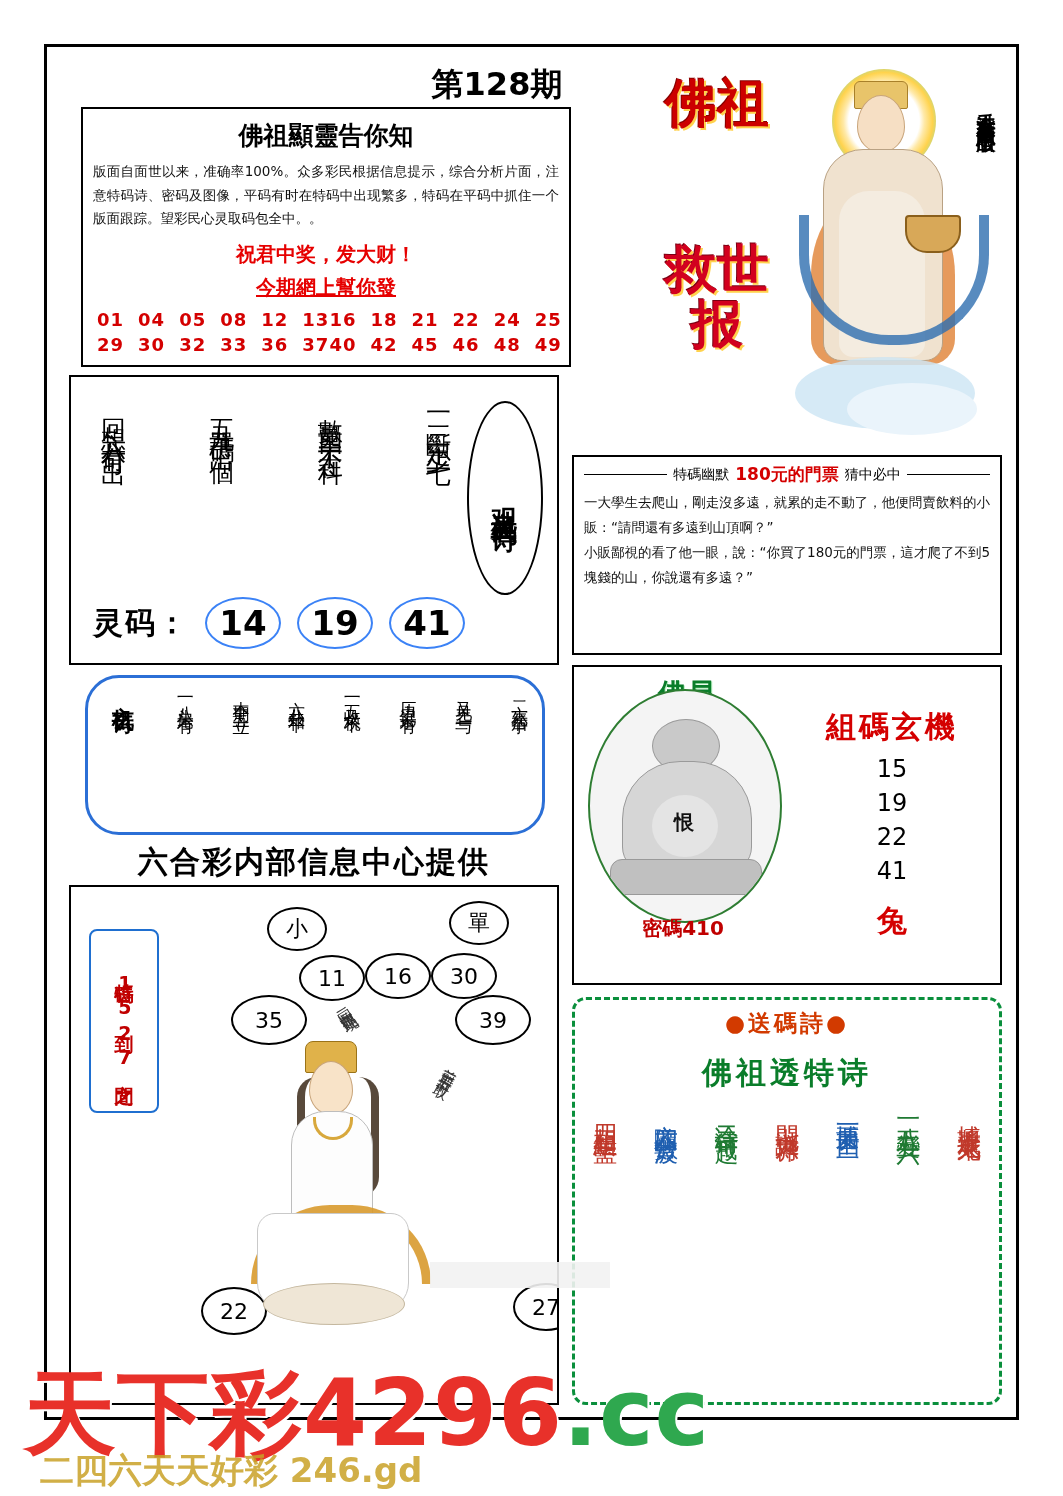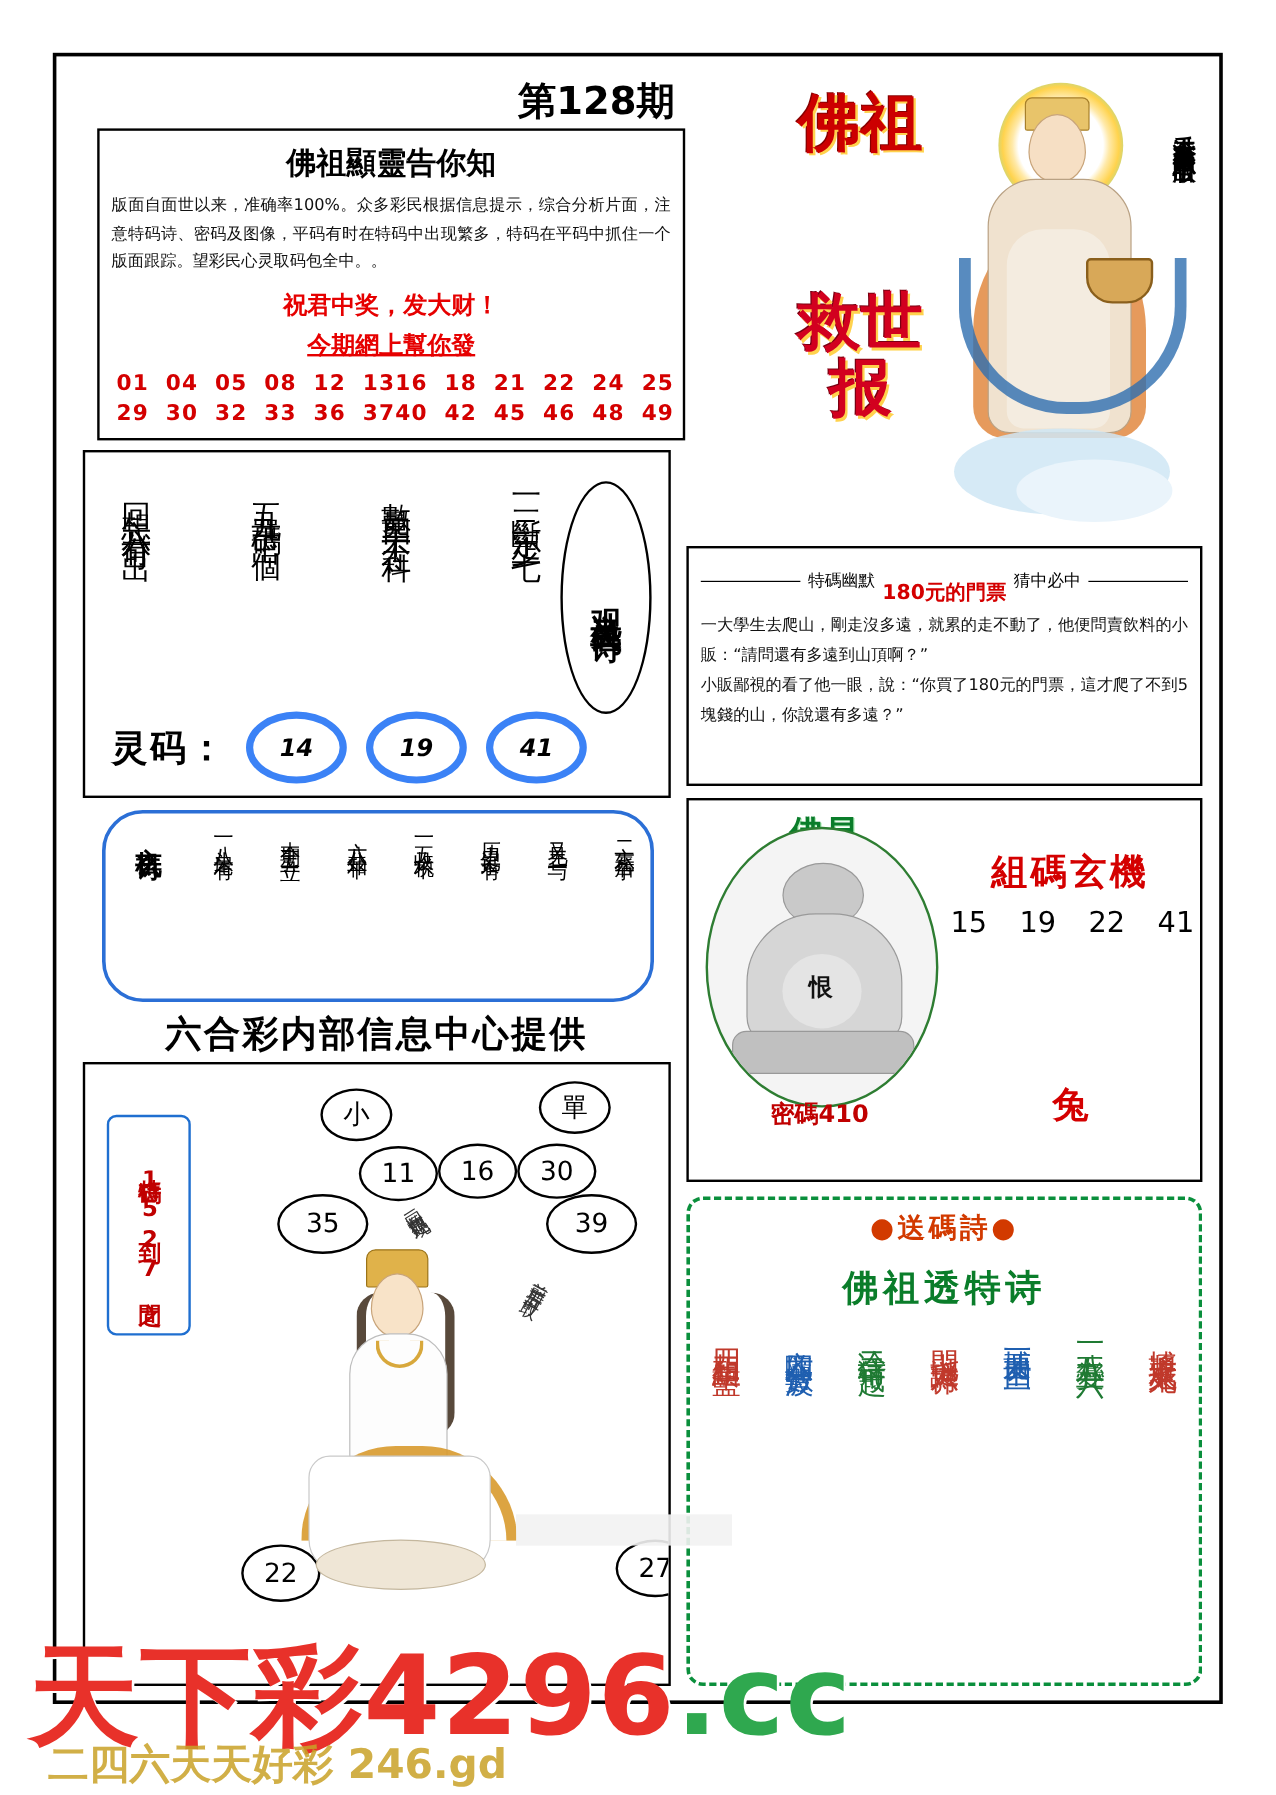--- a/index.html
+++ b/index.html
@@ -95,34 +95,34 @@
   #box-b .poem .line{
     writing-mode:vertical-rl;text-orientation:upright;
     font-size:25px;letter-spacing:7px;line-height:1;color:#000;
   }
   #lingma{
     position:absolute;left:22px;bottom:12px;width:450px;height:56px;
     display:flex;align-items:center;gap:16px;
   }
   #lingma .lab{font-size:30px;font-weight:bold;letter-spacing:2px;}
   #lingma .oval{
-    width:72px;height:48px;border:6px solid #3b82f6;border-radius:50%;
-    display:flex;align-items:center;justify-content:center;font-size:20px;font-weight:bold;font-style:italic;
+    width:72px;height:48px;border:2px solid #3b82f6;border-radius:50%;
+    display:flex;align-items:center;justify-content:center;font-size:34px;font-weight:bold;
   }
 
   
   #joke-box{
     position:absolute;left:525px;top:408px;width:430px;height:200px;
     border:2px solid #000;box-sizing:border-box;background:#fff;padding:6px 10px;
   }
   #joke-head{
     display:flex;align-items:center;justify-content:center;gap:6px;font-size:14px;margin-bottom:4px;
   }
   #joke-head .dash{flex:1;height:1px;background:#000;}
-  #joke-head .amt{color:#d40000;font-weight:bold;font-size:17px;margin-top:19px;}
+  #joke-head .amt{color:#d40000;font-weight:bold;font-size:17px;}
   #joke-box .txt{font-size:13.5px;line-height:1.85;text-align:justify;color:#111;}
 
   
   #box-c{
     position:absolute;left:38px;top:628px;width:460px;height:160px;
     border:3px solid #2b6fd6;border-radius:34px;box-sizing:border-box;background:#fff;
   }
   #box-c .inner{
     position:absolute;left:14px;top:10px;right:14px;bottom:10px;
     display:flex;flex-direction:row-reverse;justify-content:space-between;align-items:flex-start;
@@ -165,22 +165,22 @@
   #mima{
     position:absolute;left:14px;top:248px;width:190px;text-align:center;
     font-size:20px;font-weight:bold;color:#c00000;
   }
   #zuma-title{
     position:absolute;left:218px;top:40px;width:200px;text-align:center;
     font-size:30px;font-weight:bold;color:#d40000;letter-spacing:3px;
   }
   #zuma-nums{
     position:absolute;left:218px;top:88px;width:200px;
-    display:grid;grid-template-columns:1fr 1fr 1fr 1fr;gap:6px 27px;
-    font-size:24px;color:#000;
+    display:grid;grid-template-columns:1fr;gap:6px 27px;
+    font-size:24px;text-align:center;color:#000;
   }
   #juesha-title{
     position:absolute;left:218px;top:188px;width:200px;text-align:center;
     font-size:28px;font-weight:bold;color:#d48a00;letter-spacing:3px;
   }
   #juesha-val{
     position:absolute;left:218px;top:234px;width:200px;text-align:center;
     font-size:30px;font-weight:bold;color:#d40000;
   }
 

